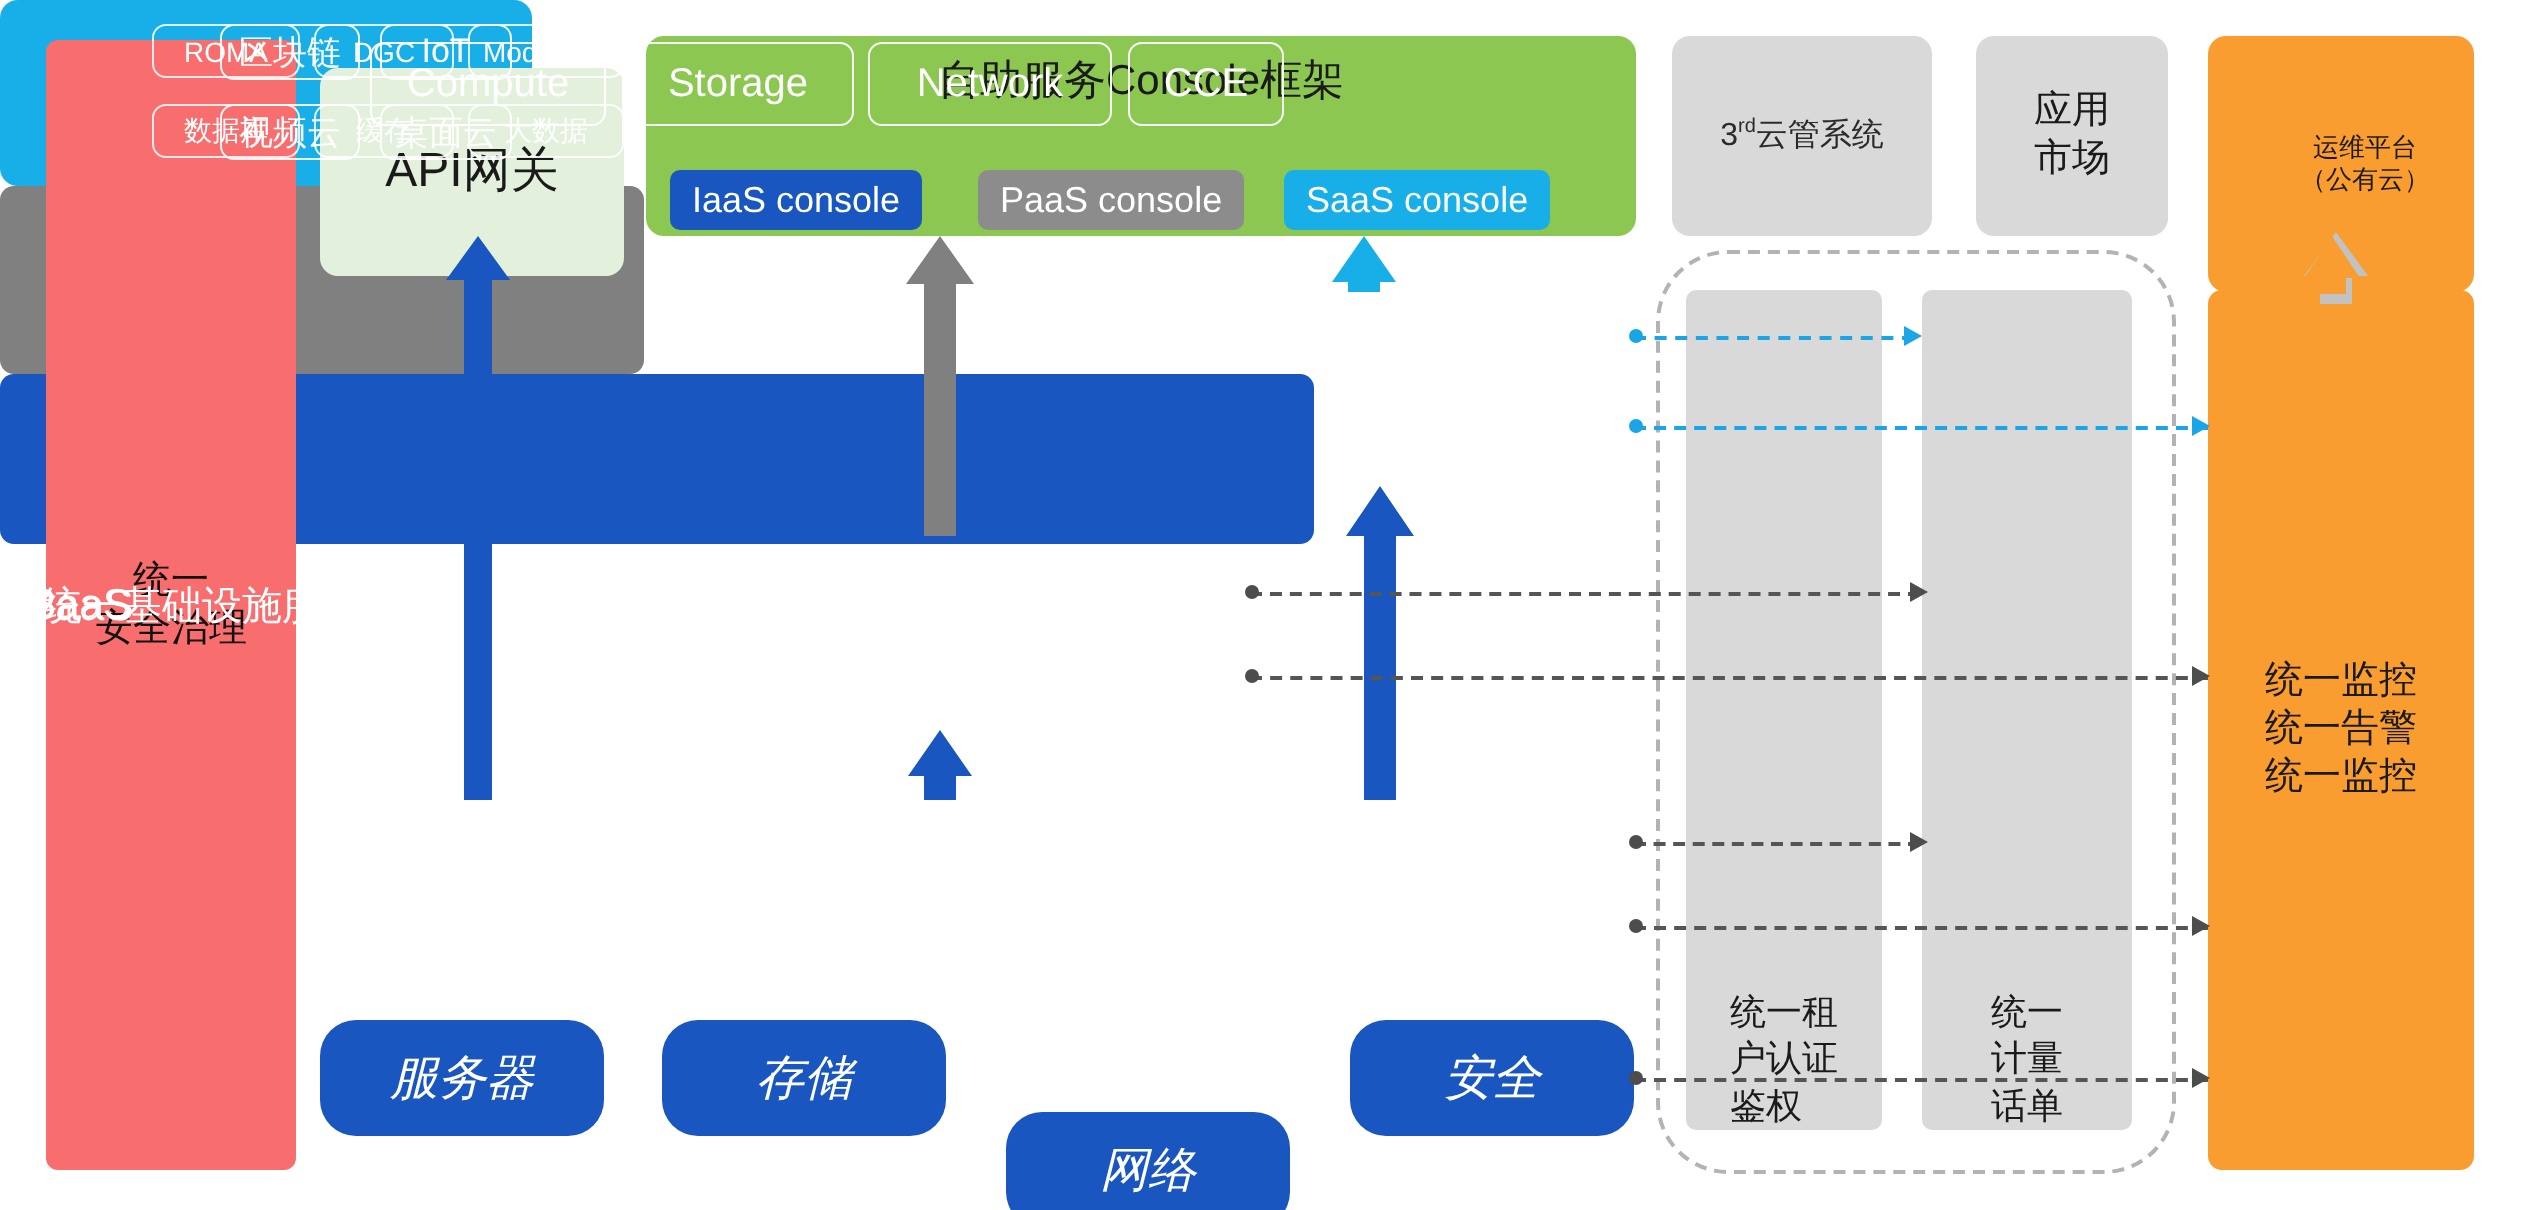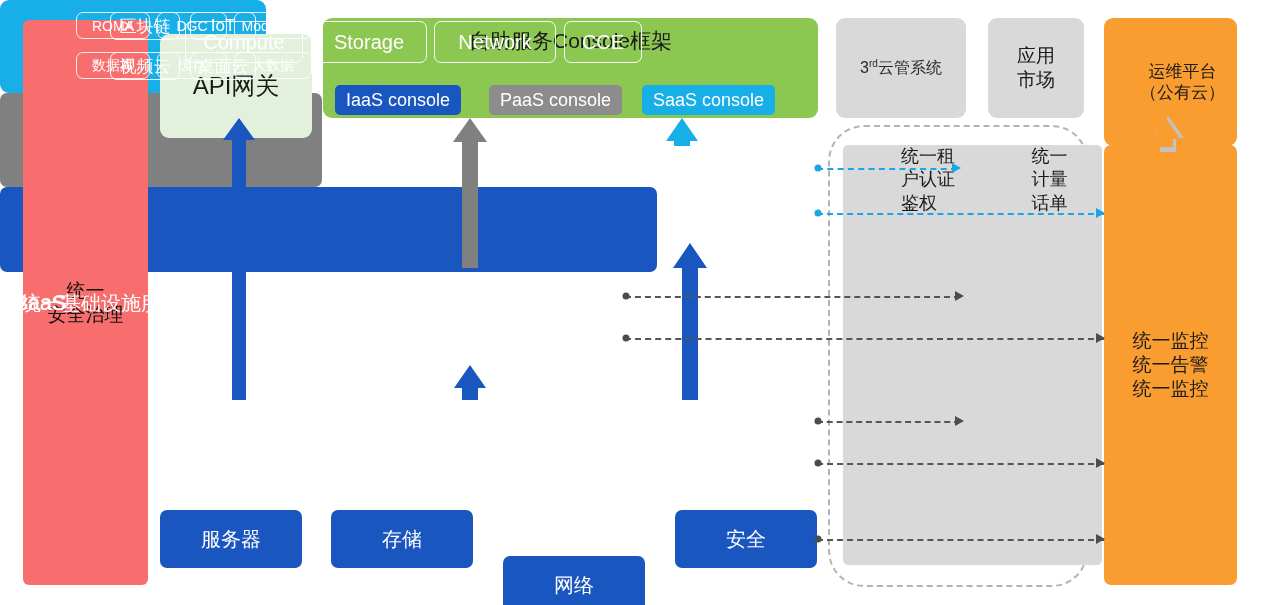--- a/index.html
+++ b/index.html
@@ -76,21 +76,21 @@
   #third-cloud sup{font-size:10px; vertical-align:super;}
   #app-market{
     left:988px; top:18px; width:96px; height:100px;
     background:#d9d9d9; border-radius:9px;
     color:#1a1a1a; font-size:19px;
   }
   
   #ops-top{
     left:1104px; top:18px; width:133px; height:128px;
     background:#f99d30; border-radius:9px;
-    color:#1a1a1a; font-size:17px;padding-left:24px;
+    color:#1a1a1a; font-size:13px;padding-left:24px;
   }
   #ops-main{
     left:1104px; top:145px; width:133px; height:440px;
     background:#f99d30; border-radius:7px;
     color:#1a1a1a; font-size:19px;
   }
   
   #saas-block{
     left:551px; top:146px; width:266px; height:93px;
     background:#18aee8; border-radius:9px;
@@ -154,42 +154,42 @@
     color:#fff; font-size:20px;
     box-sizing:border-box;
   }
   #ic-0{left:185px; width:118px;}
   #ic-1{left:311px; width:116px;}
   #ic-2{left:434px; width:122px;}
   #ic-3{left:564px; width:78px;}
   
   .res-box{
     position:absolute; top:510px; height:58px;
-    background:#1a56bf; border-radius:7px;
-    display:flex; align-items:center; justify-content:center;
-    color:#fff; font-size:20px;
+    background:#1a56bf; border-radius:18px;
+    display:flex; align-items:center; justify-content:center;
+    color:#fff; font-size:24px;font-style:italic;
   }
   #res-0{left:160px; width:142px;}
   #res-1{left:331px; width:142px;}
   #res-2{left:503px; width:142px;margin-top:46px;}
   #res-3{left:675px; width:142px;}
   
   #dashed-container{
     position:absolute;
     left:828px; top:125px; width:260px; height:462px;
     border:2.5px dashed #b3b3b3;
     border-radius:36px;
     box-sizing:border-box;
     background:transparent;
   }
   .gray-col{
     position:absolute; top:145px; height:420px;
     background:#d9d9d9; border-radius:5px;
-    display:flex; align-items:flex-start; justify-content:center;
-    color:#1a1a1a; font-size:18px; line-height:1.3;padding-left:36px;
+    display:flex; align-items:flex-end; justify-content:center;
+    color:#1a1a1a; font-size:18px; line-height:1.3;
   }
   #gray-col-0{left:843px; width:98px;}
   #gray-col-1{left:961px; width:105px;}
   
   .dline{
     position:absolute; height:0;
     border-top:2px dashed #555;
   }
   .dline.cyan{border-top-color:#1aa5e6;}
   .dot{

